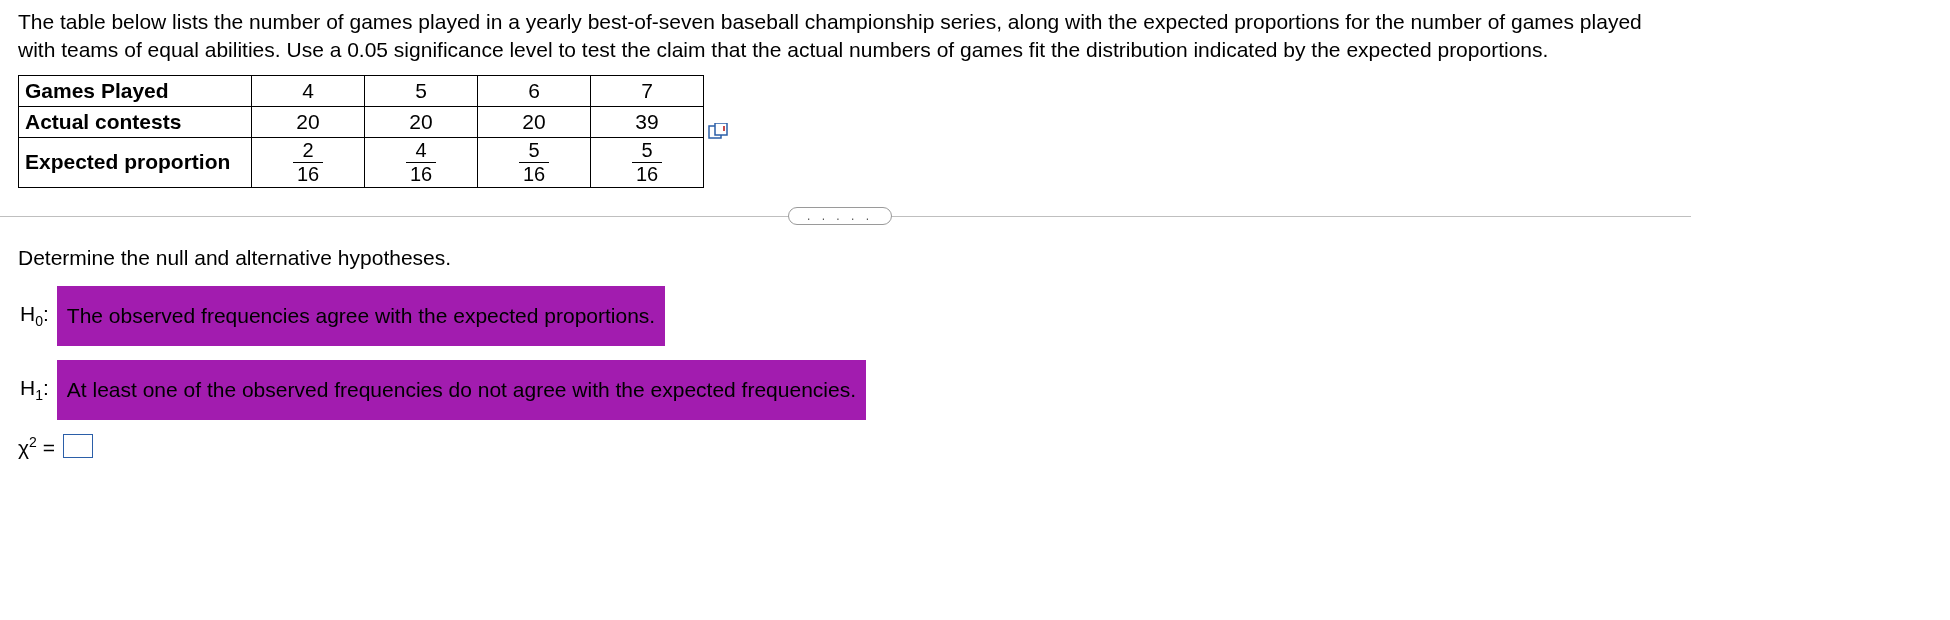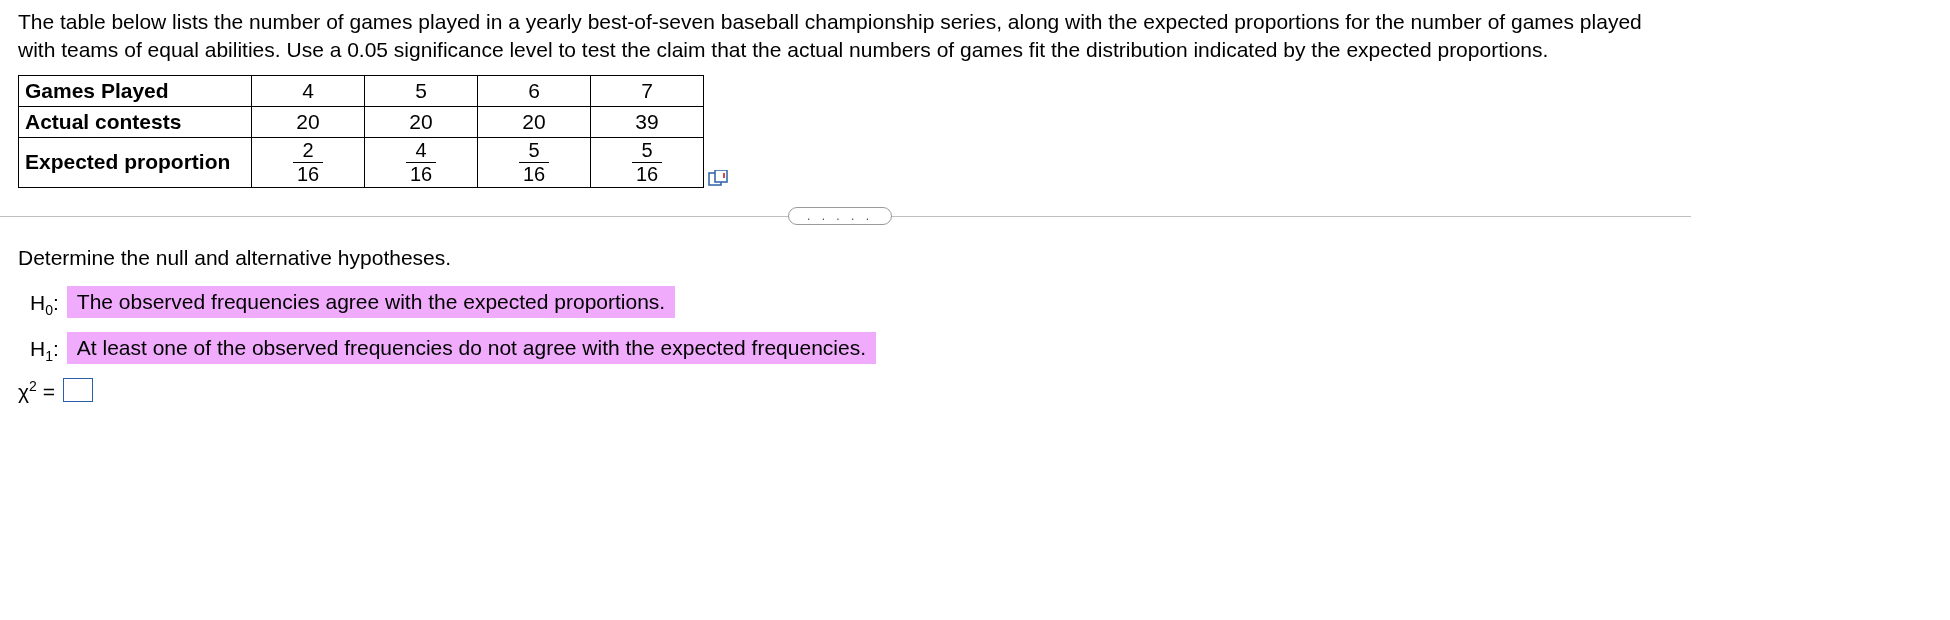--- a/index.html
+++ b/index.html
@@ -16,21 +16,21 @@
     padding: 8px 18px 10px 18px;
     box-sizing: border-box;
     width: 1691px;
   }
   .intro {
     line-height: 1.35;
     margin-bottom: 10px;
   }
   .table-row {
     display: flex;
-    align-items: flex-end;
+    align-items: center;
     gap: 4px;
   }
   table.data {
     border-collapse: collapse;
   }
   table.data td {
     border: 1px solid #000;
     padding: 2px 6px;
     text-align: center;
     min-width: 100px;
@@ -80,31 +80,31 @@
     letter-spacing: 4px;
     color: #555;
     line-height: 16px;
     cursor: pointer;
   }
   .section {
     margin: 12px 0 16px 0;
   }
   .hyp-row {
     display: flex;
-    align-items: flex-end;
+    align-items: center;
     gap: 8px;
-    margin: 14px 12px;
+    margin: 14px 2px;
   }
   .hyp-label {
     white-space: nowrap;
   }
   .hyp-label sub { font-size: 14px; vertical-align: sub; }
   .selected-answer {
-    background: #f0abfc;
-    padding: 4px 10px;
+    background: #a21caf;
+    padding: 18px 10px;
     display: inline-block;
   }
   .chisq-row {
     display: flex;
     align-items: flex-start;
     gap: 8px;
     margin-top: 14px;
   }
   .chisq-label sup { font-size: 14px; vertical-align: super; }
   .answer-box {

